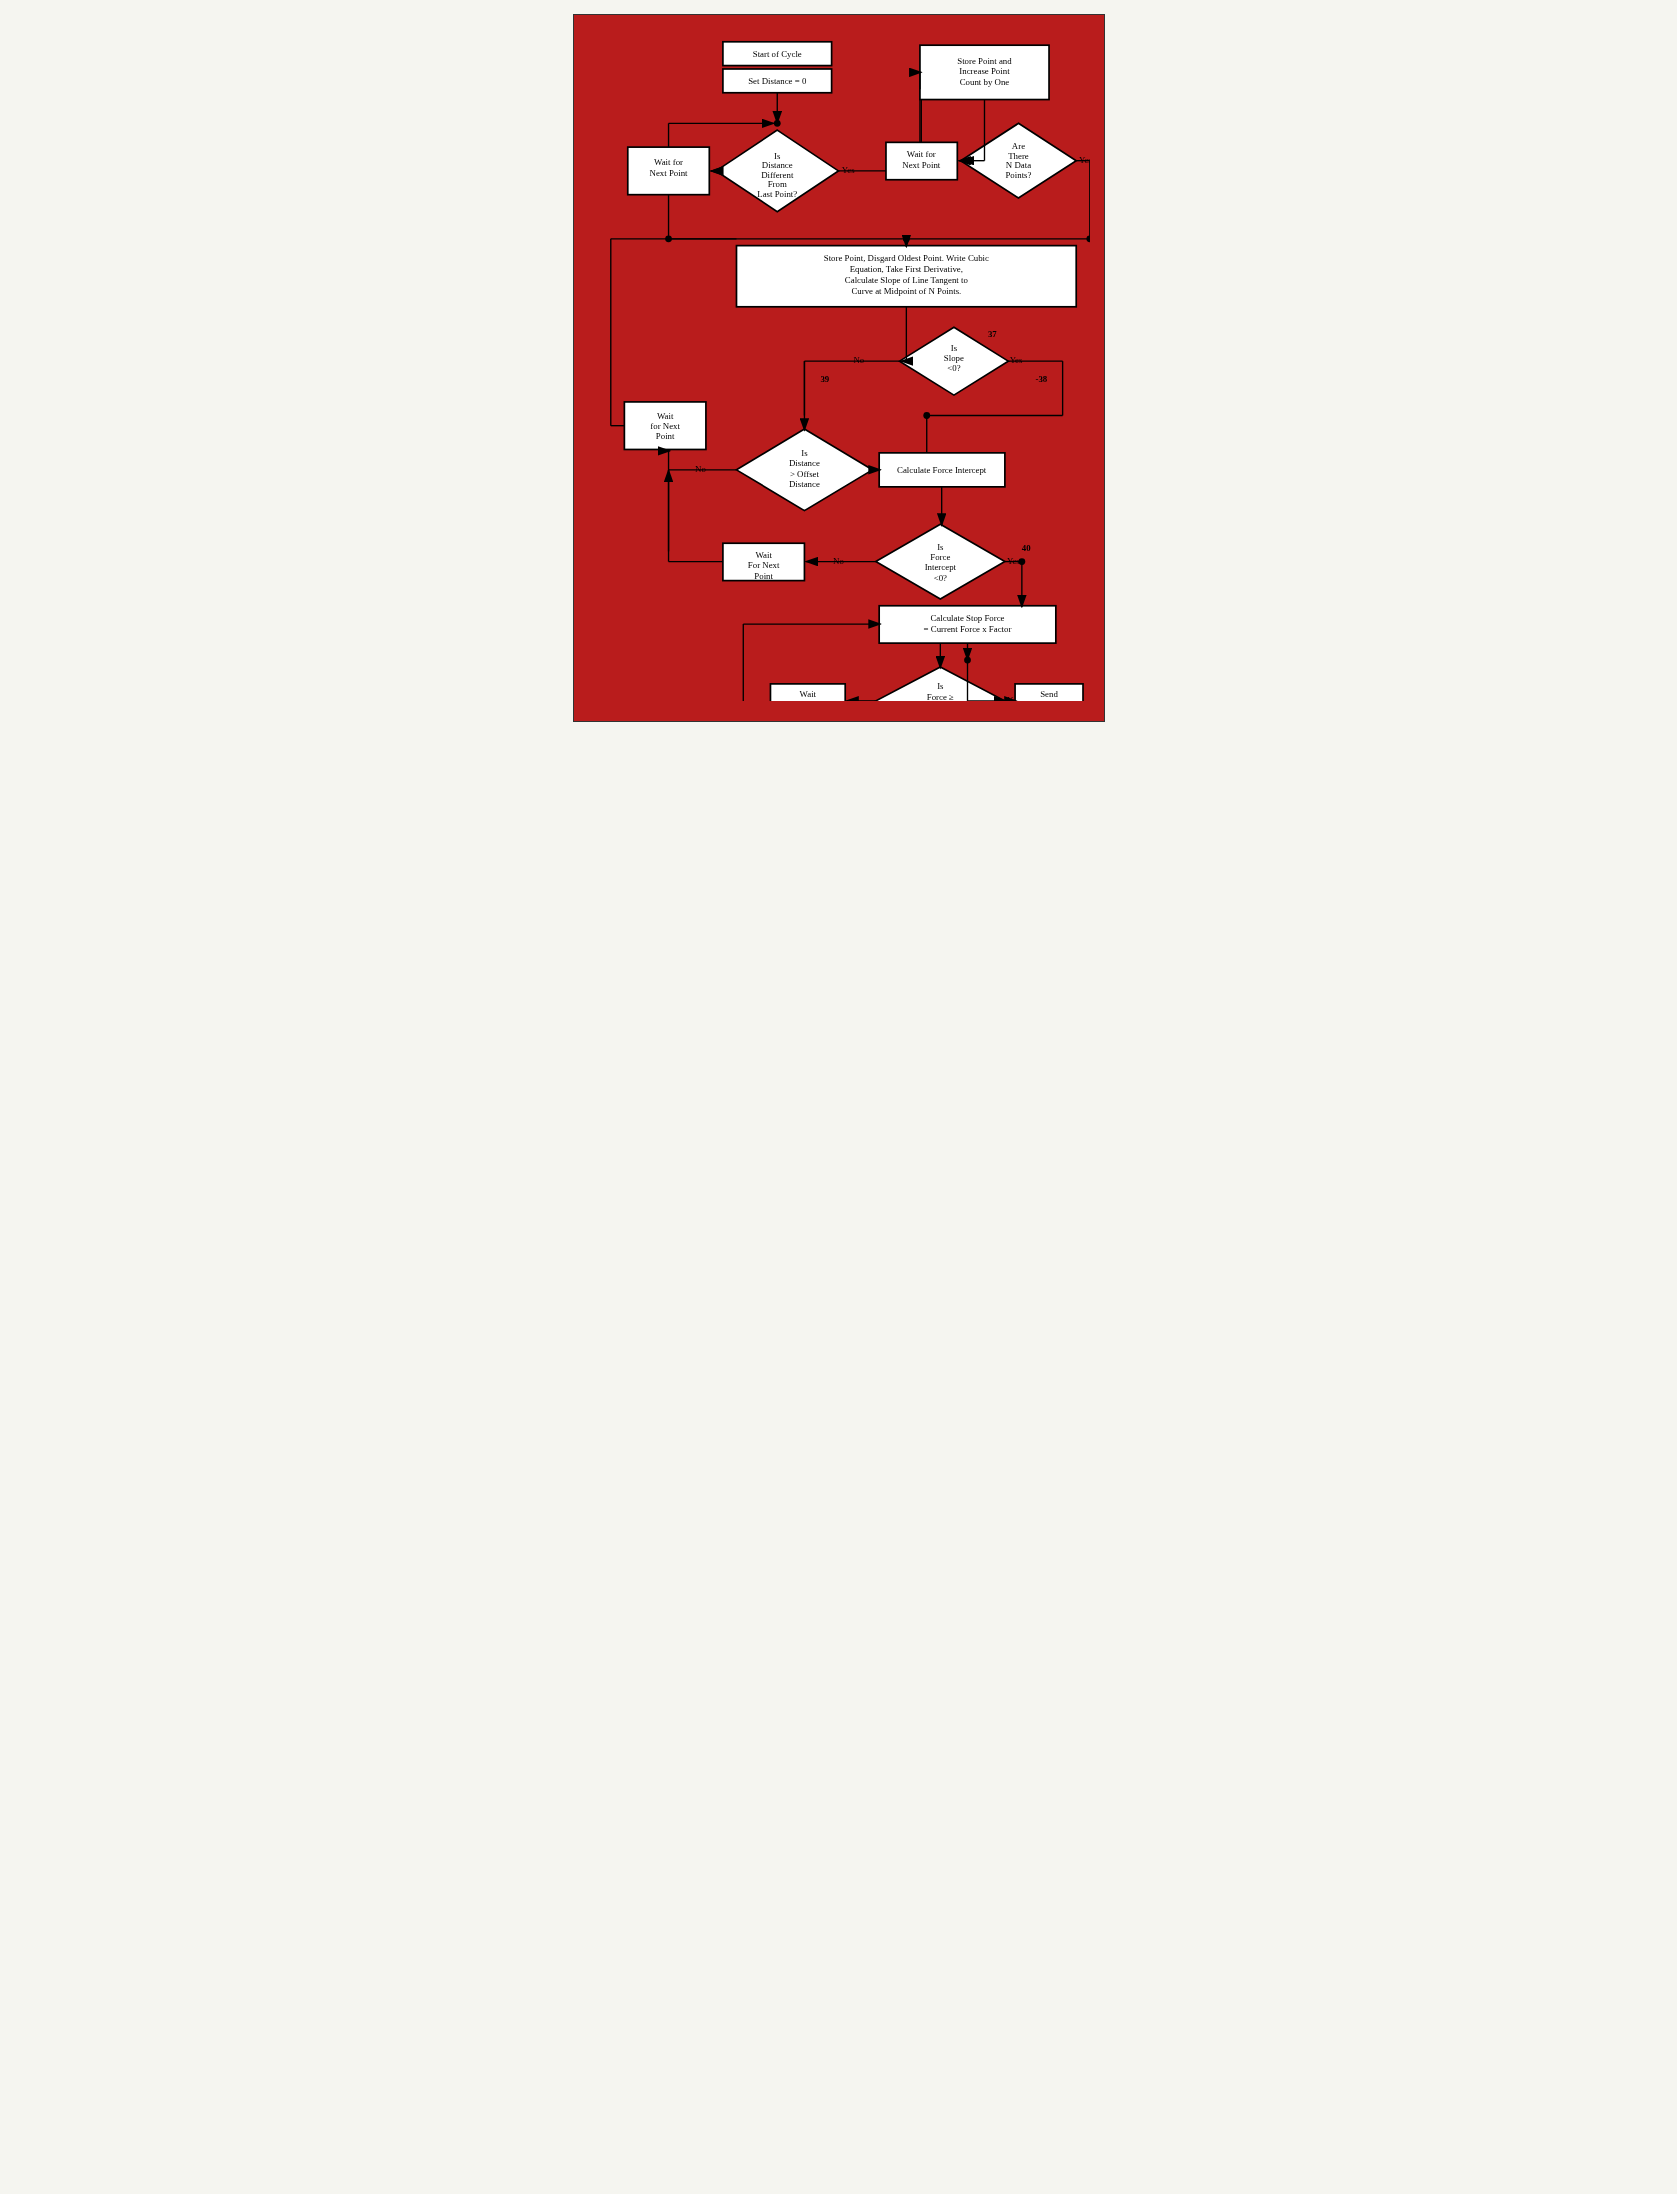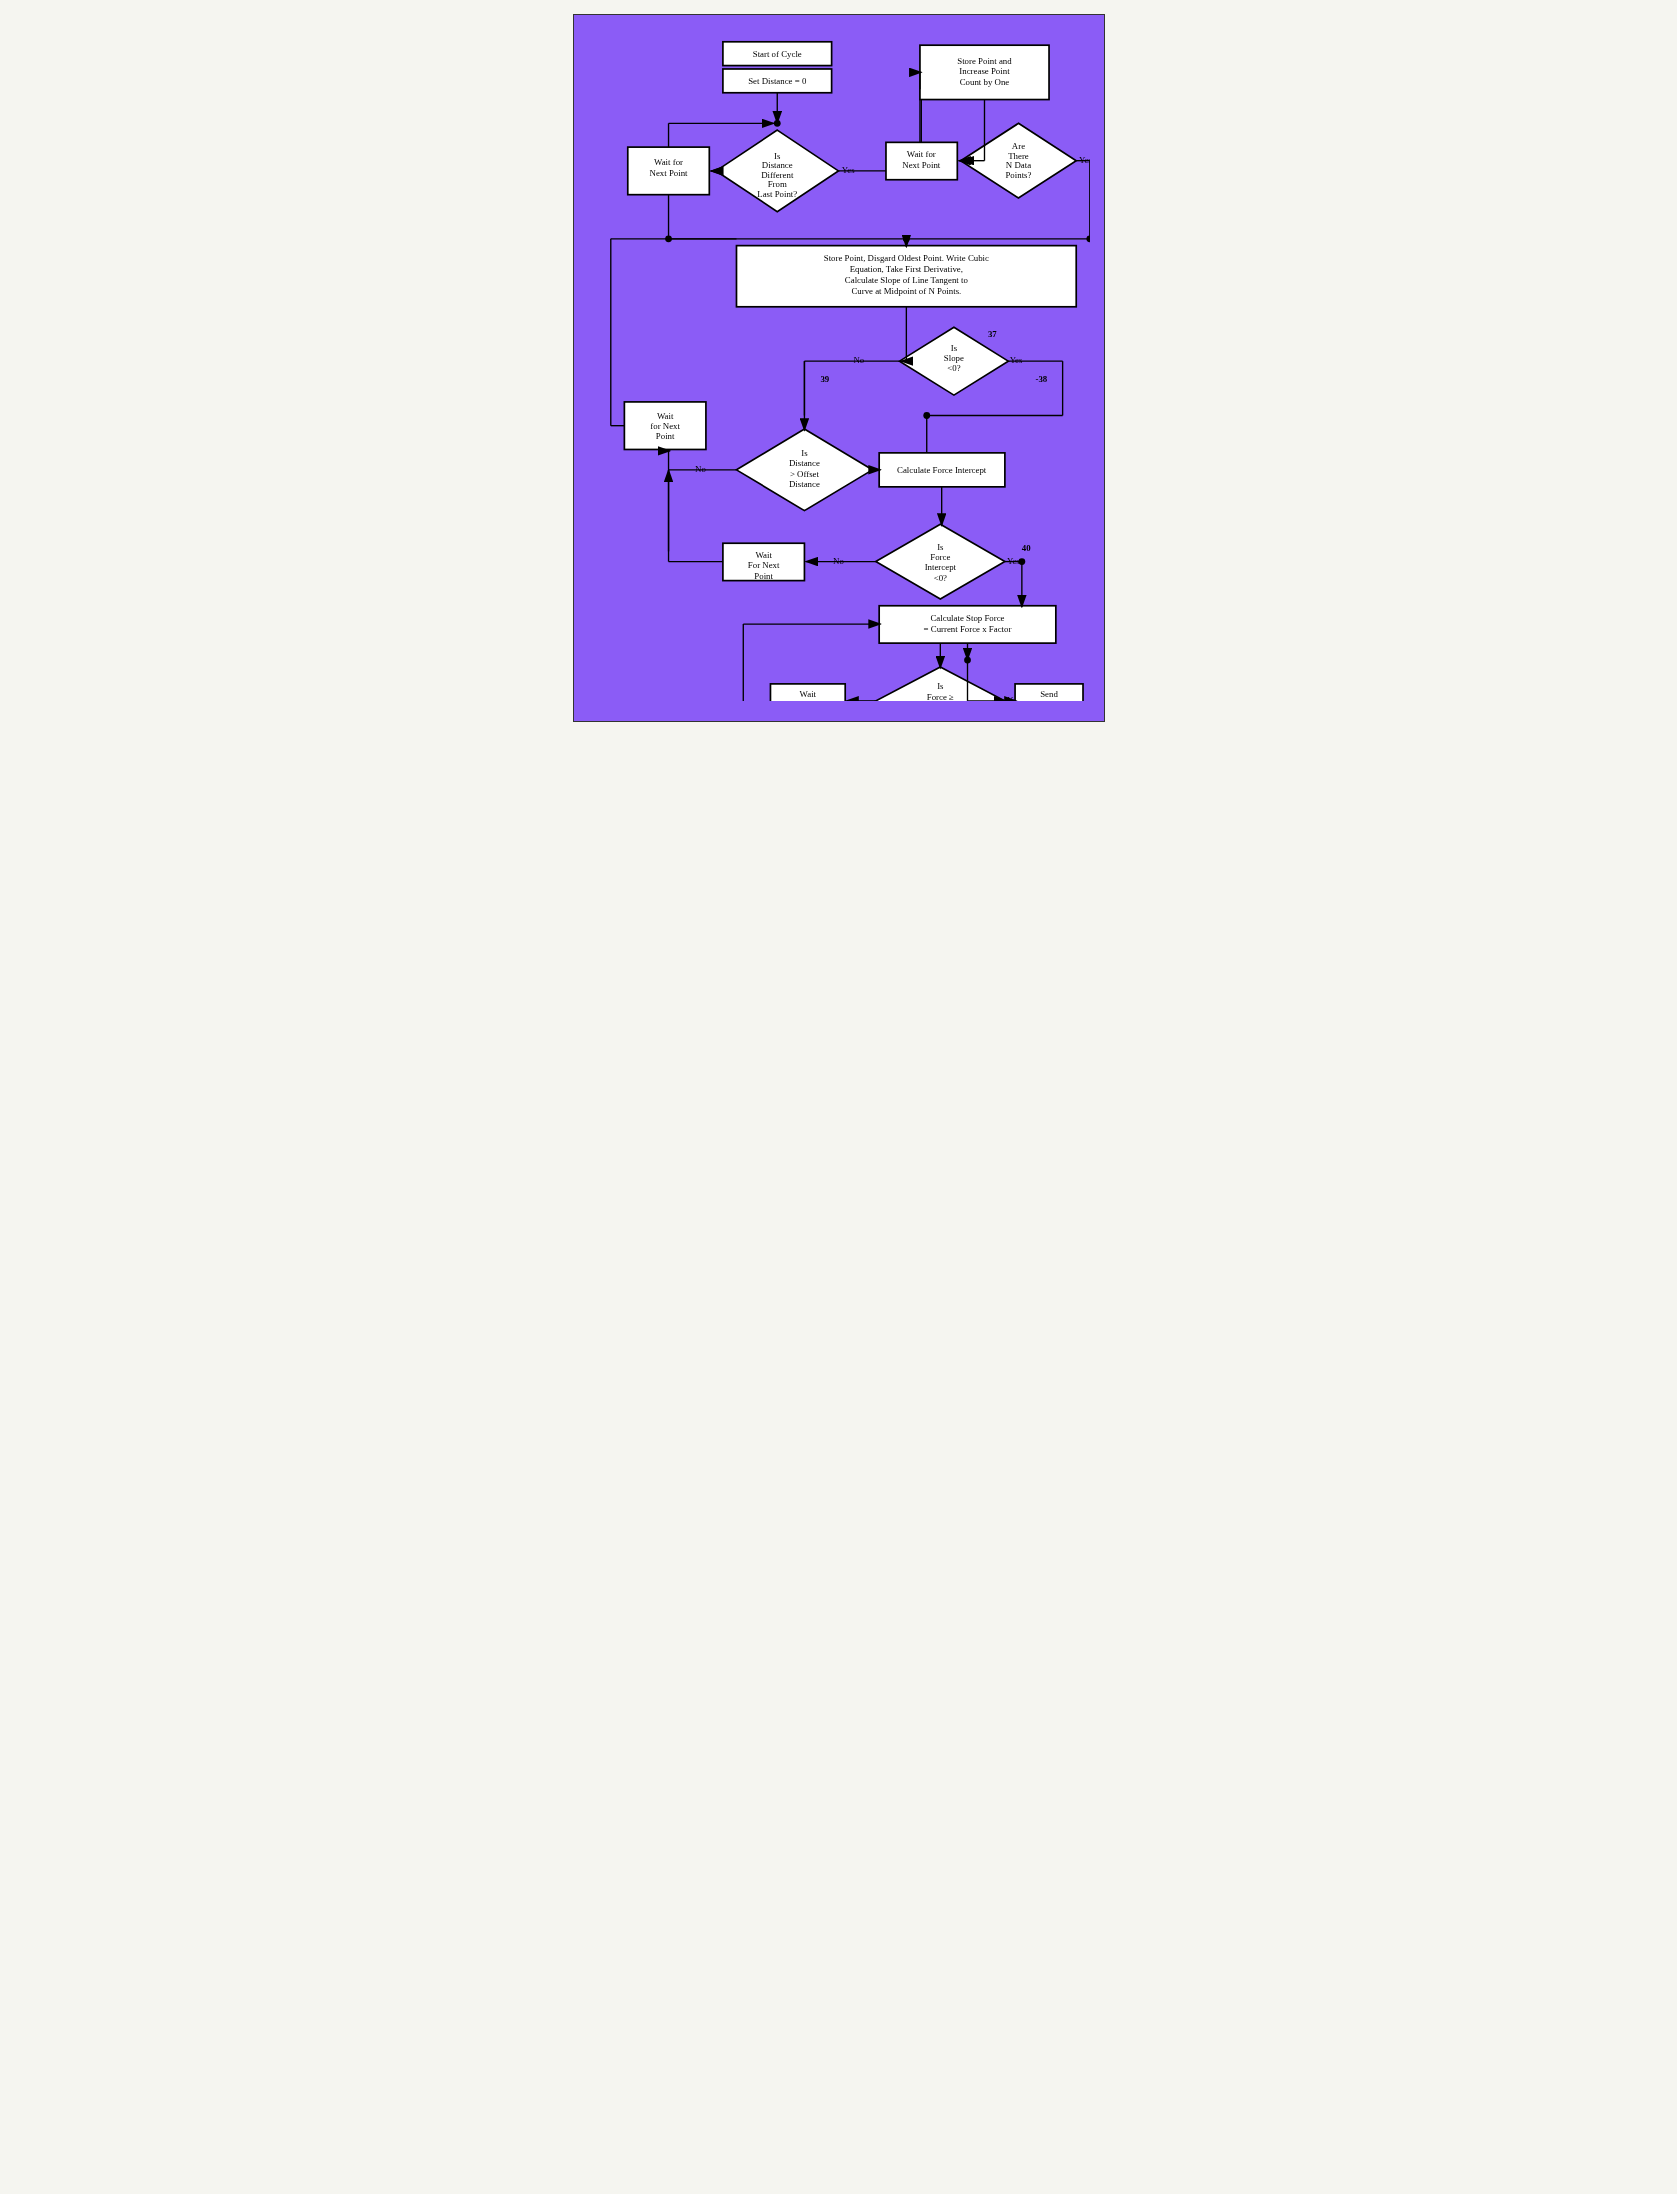--- a/index.html
+++ b/index.html
@@ -6,21 +6,21 @@
     body {
       background: #f5f5f0;
       font-family: 'Times New Roman', Times, serif;
       display: flex;
       justify-content: center;
       align-items: flex-start;
       min-height: 100vh;
       padding: 13.6px;
     }
     .flowchart-container {
-      background: #8b5cf6;
+      background: #b91c1c;
       border: 1.4px solid #333;
       padding: 20.4px 13.6px;
       width: 532px;
       position: relative;
     }
     svg {
       width: 100%;
       height: auto;
       display: block;
     }

